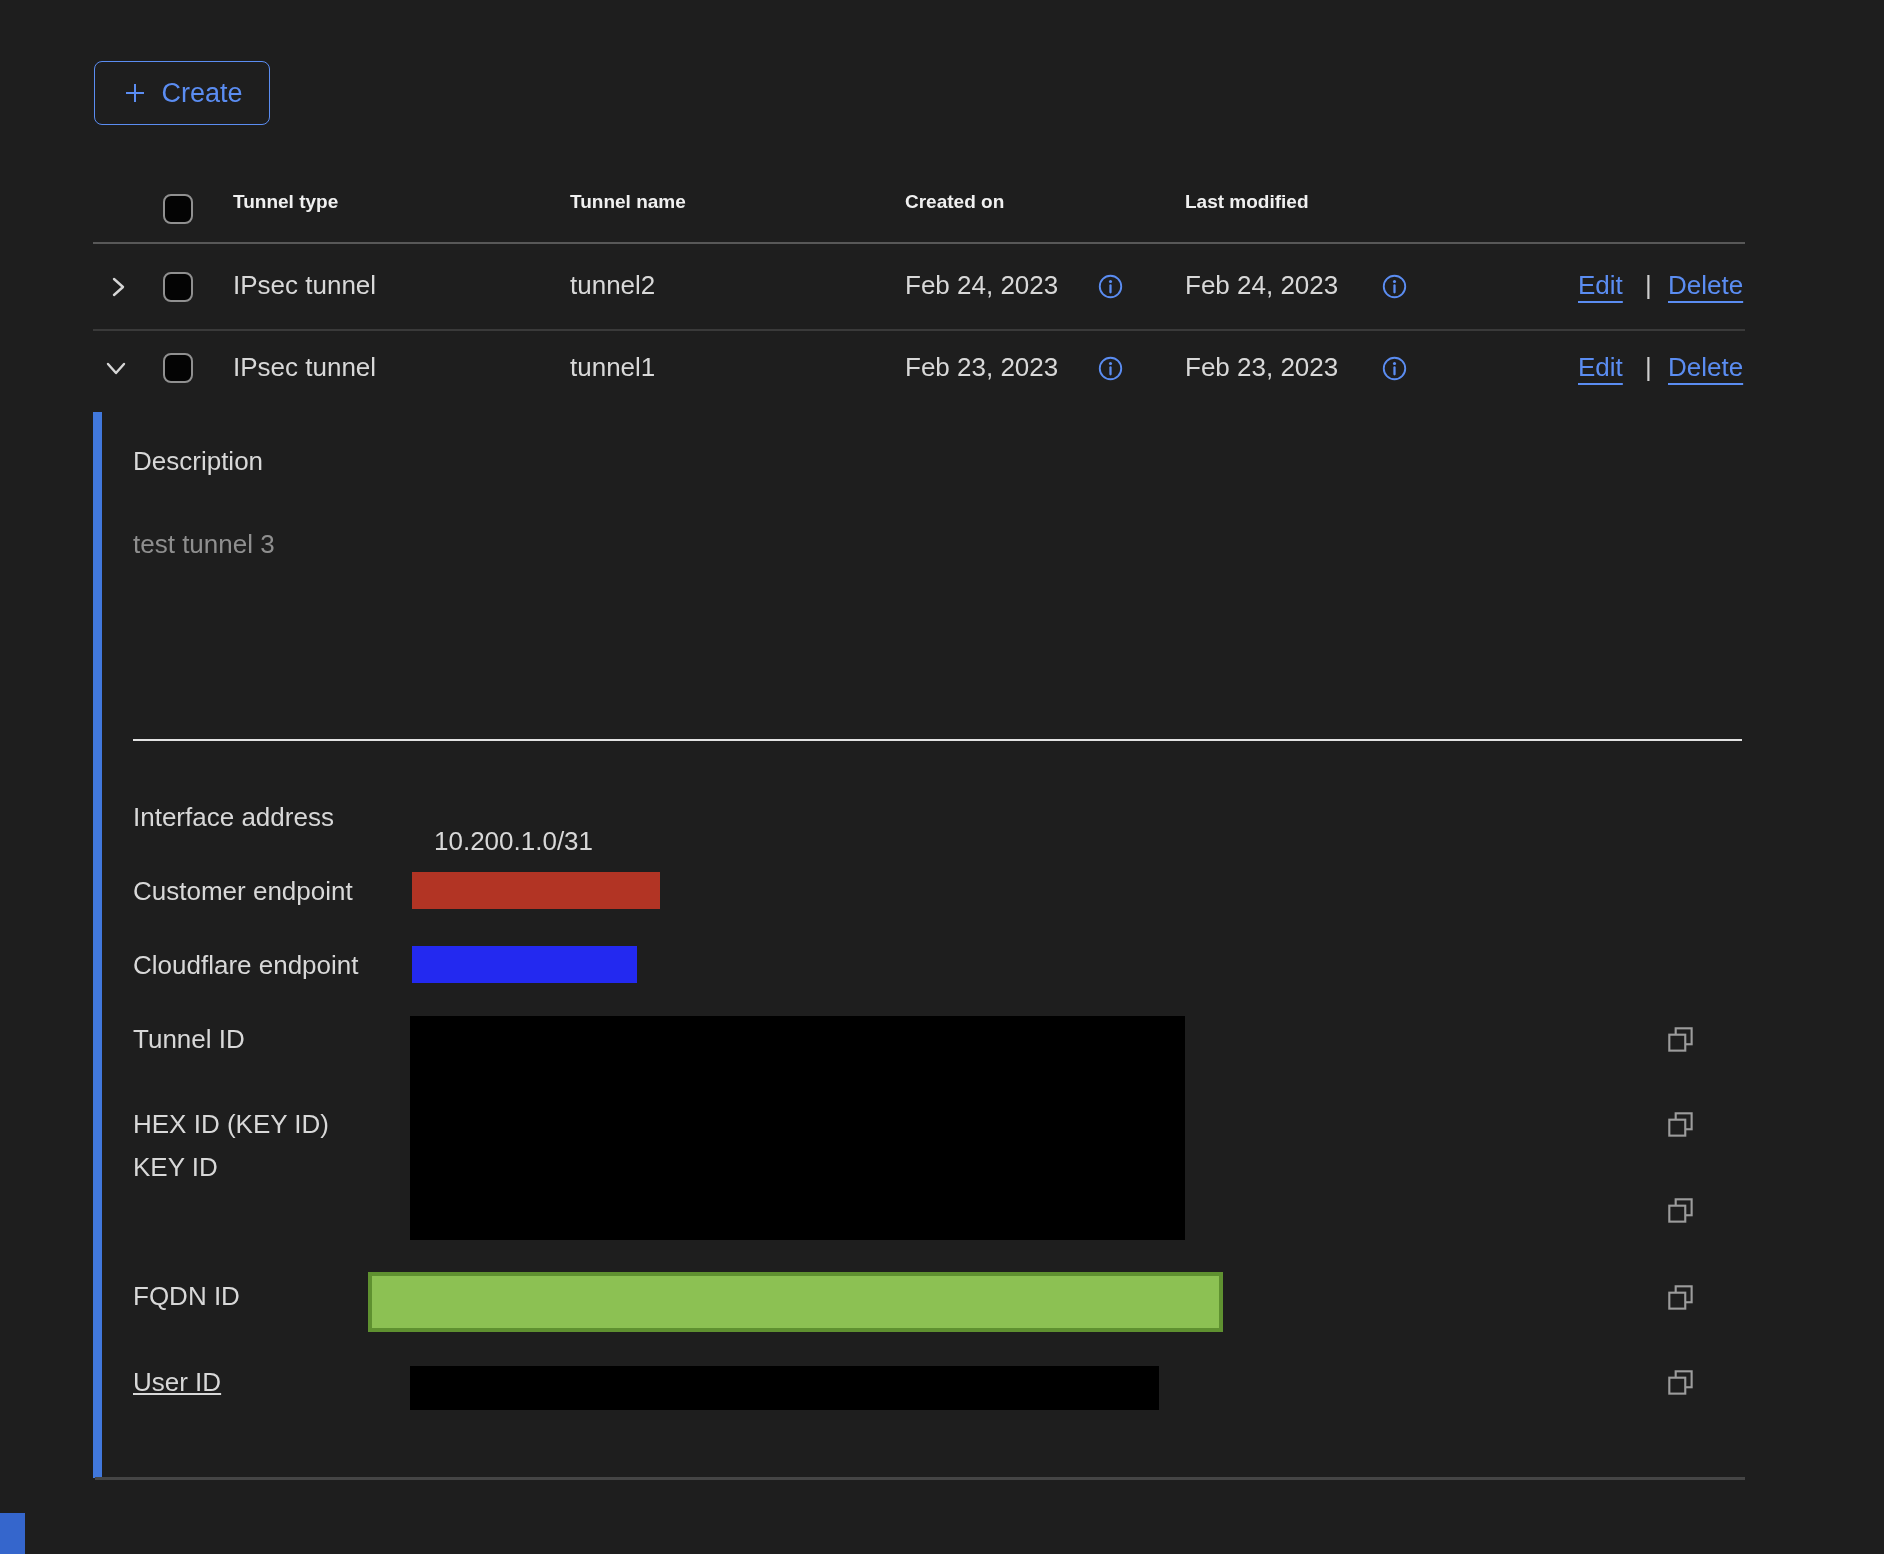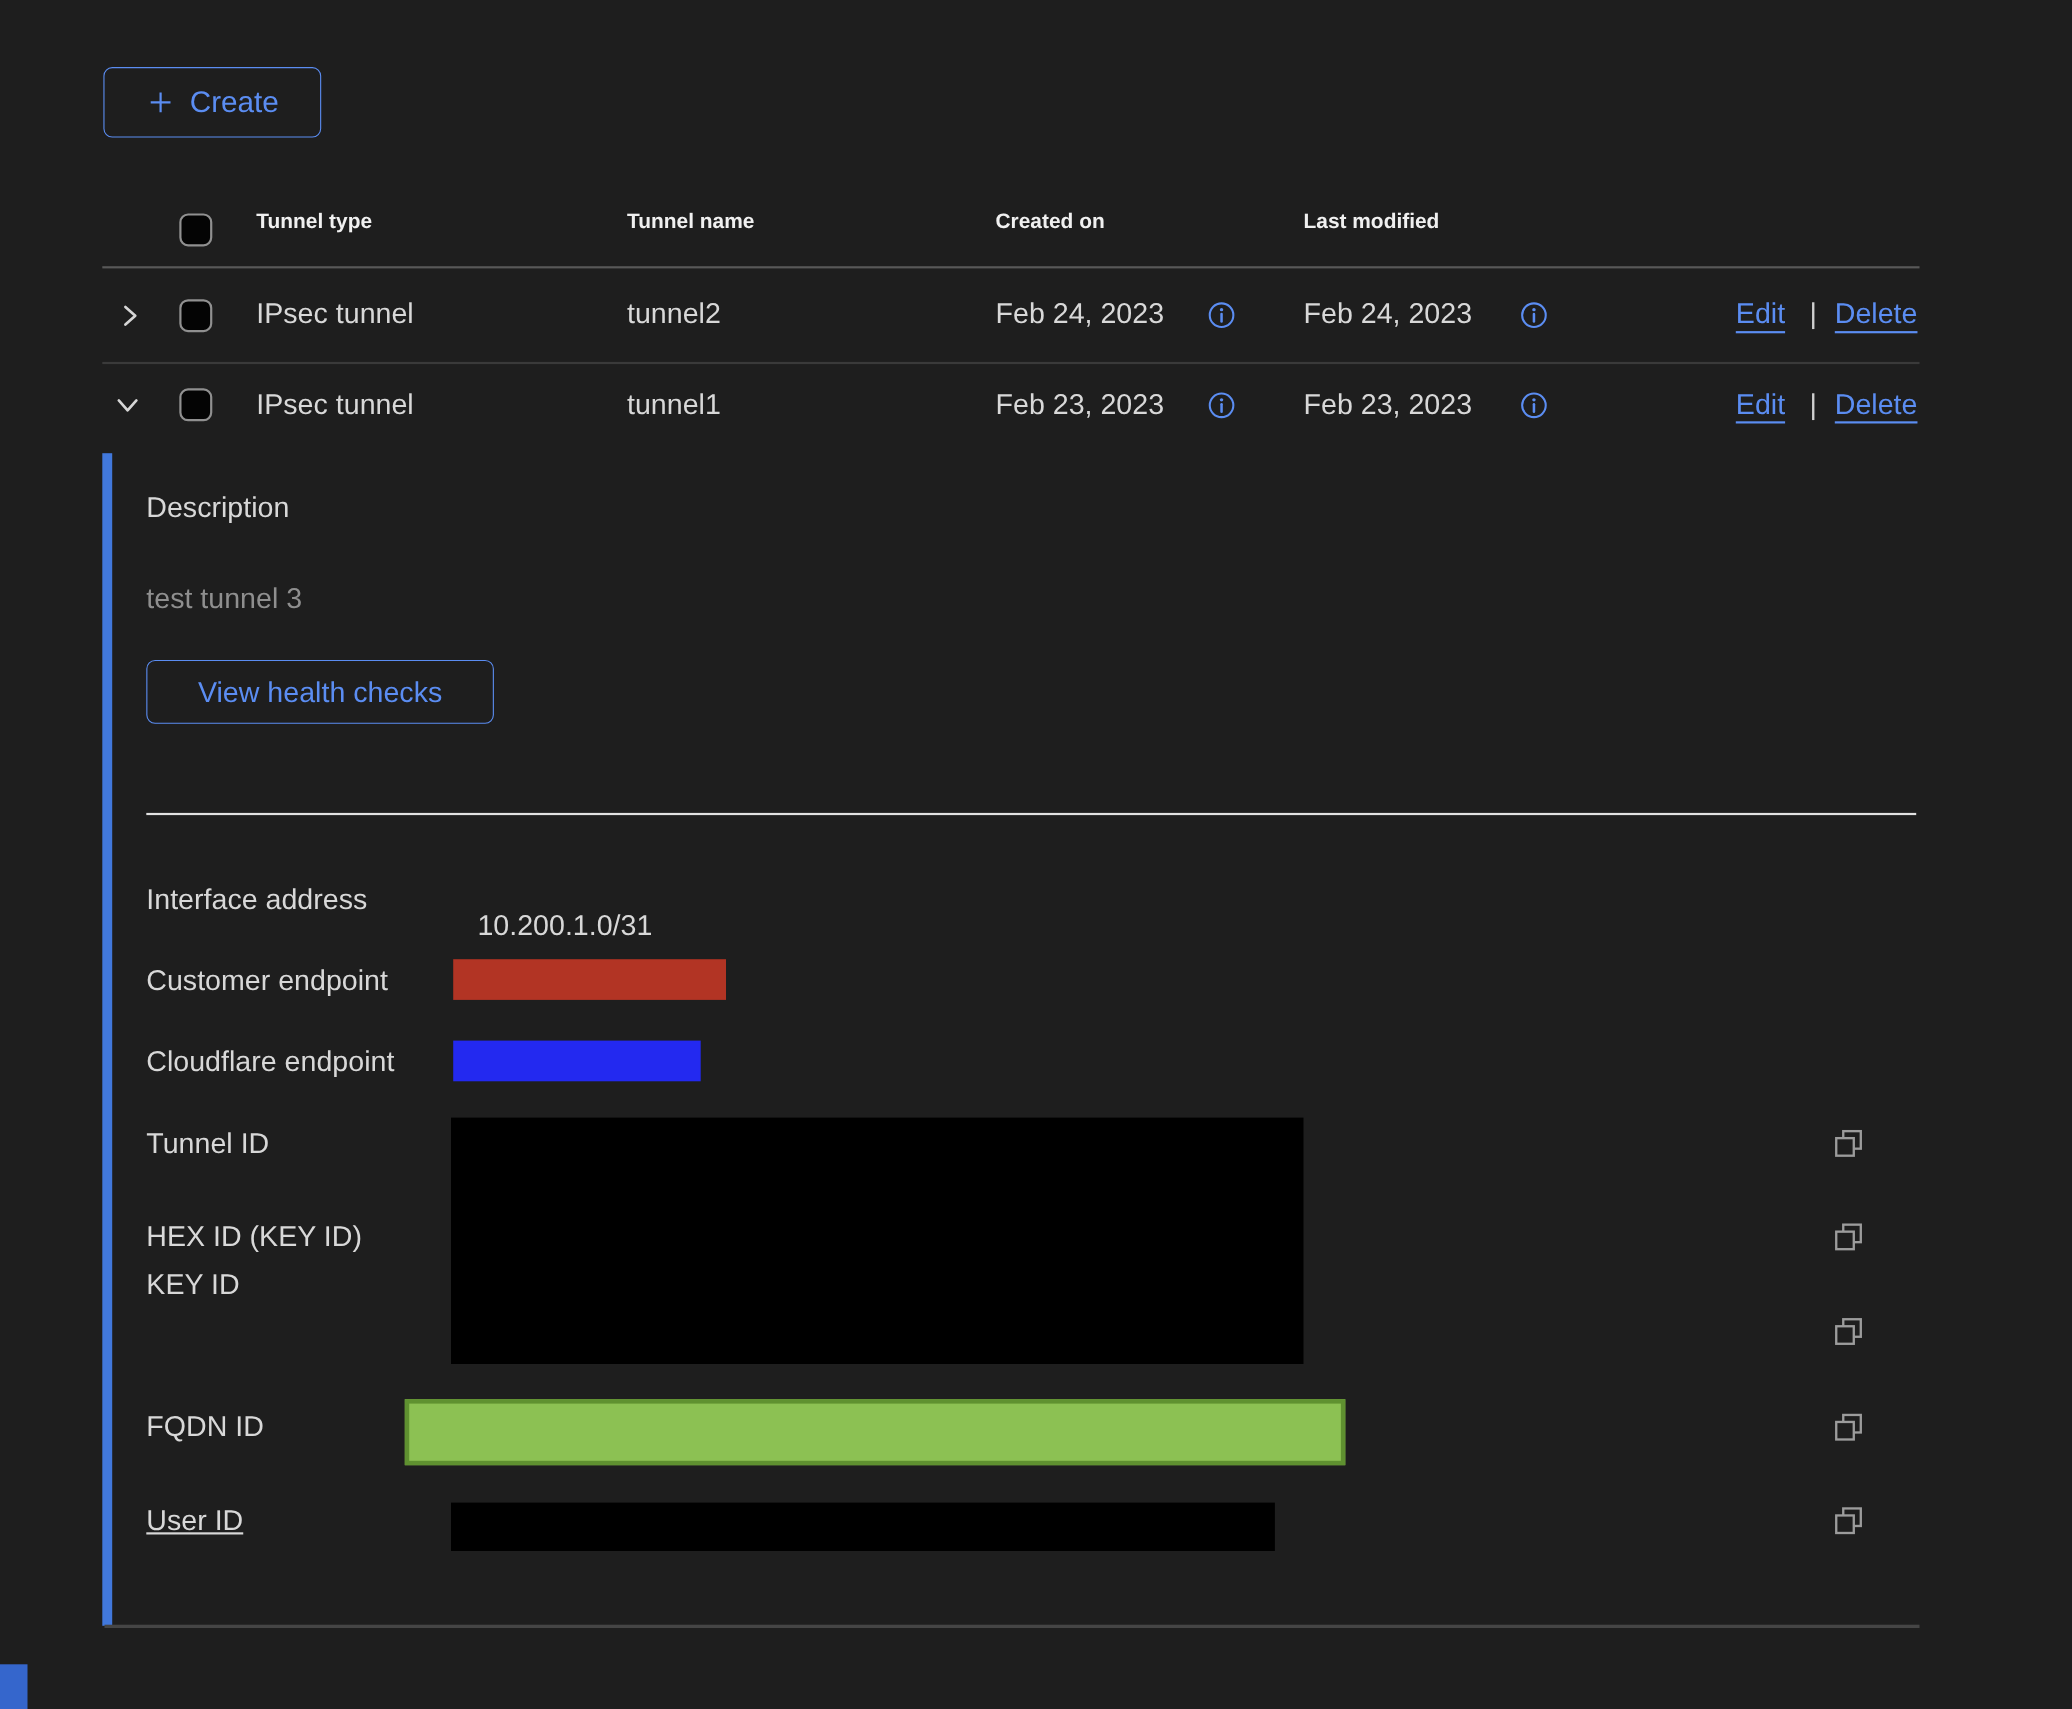--- a/index.html
+++ b/index.html
@@ -27,21 +27,21 @@
     font-family:"Liberation Sans", sans-serif;
     color:var(--text-main);
     overflow:hidden;
     position:relative;
   }
   .abs{position:absolute;}
   .app{position:absolute;inset:0;}
 
   
   .create-btn{
-    left:94px;top:61px;width:198px;height:64px;
+    left:94px;top:61px;width:176px;height:64px;
     background:transparent;
     border:1.5px solid var(--accent_blue);
     border-radius:8px;
     color:var(--accent_blue);
     font-size:27px;
     font-family:"Liberation Sans", sans-serif;
     display:flex;align-items:center;justify-content:center;gap:12px;
     cursor:pointer;
   }
   .health-btn{
@@ -167,23 +167,20 @@
   </span>
   <span class="abs link" style="left:1578px;top:352px;">Edit</span>
   <span class="abs pipe" style="left:1645px;top:352px;">|</span>
   <span class="abs link" style="left:1668px;top:352px;">Delete</span>
 
   <div class="abs accent-bar"></div>
 
   <span class="abs dlabel" style="left:133px;top:446px;text-align:center;">Description</span>
   <span class="abs desc-value" style="left:133px;top:529px;">test tunnel 3</span>
 
-  <button class="abs health-btn">
-    <span>View health checks</span>
-  </button>
 
   <div class="abs" style="left:133px;top:739px;width:1609px;height:2px;background:var(--divider-light);"></div>
 
   <span class="abs dlabel" style="left:133px;top:802px;">Interface address</span>
   <span class="abs dvalue" style="left:434px;top:802px;">10.200.1.0/31</span>
 
   <span class="abs dlabel" style="left:133px;top:876px;">Customer endpoint</span>
   <div class="redact" style="left:412px;top:872px;width:248px;height:37px;background:var(--redaction_red);"></div>
 
   <span class="abs dlabel" style="left:133px;top:950px;">Cloudflare endpoint</span>

